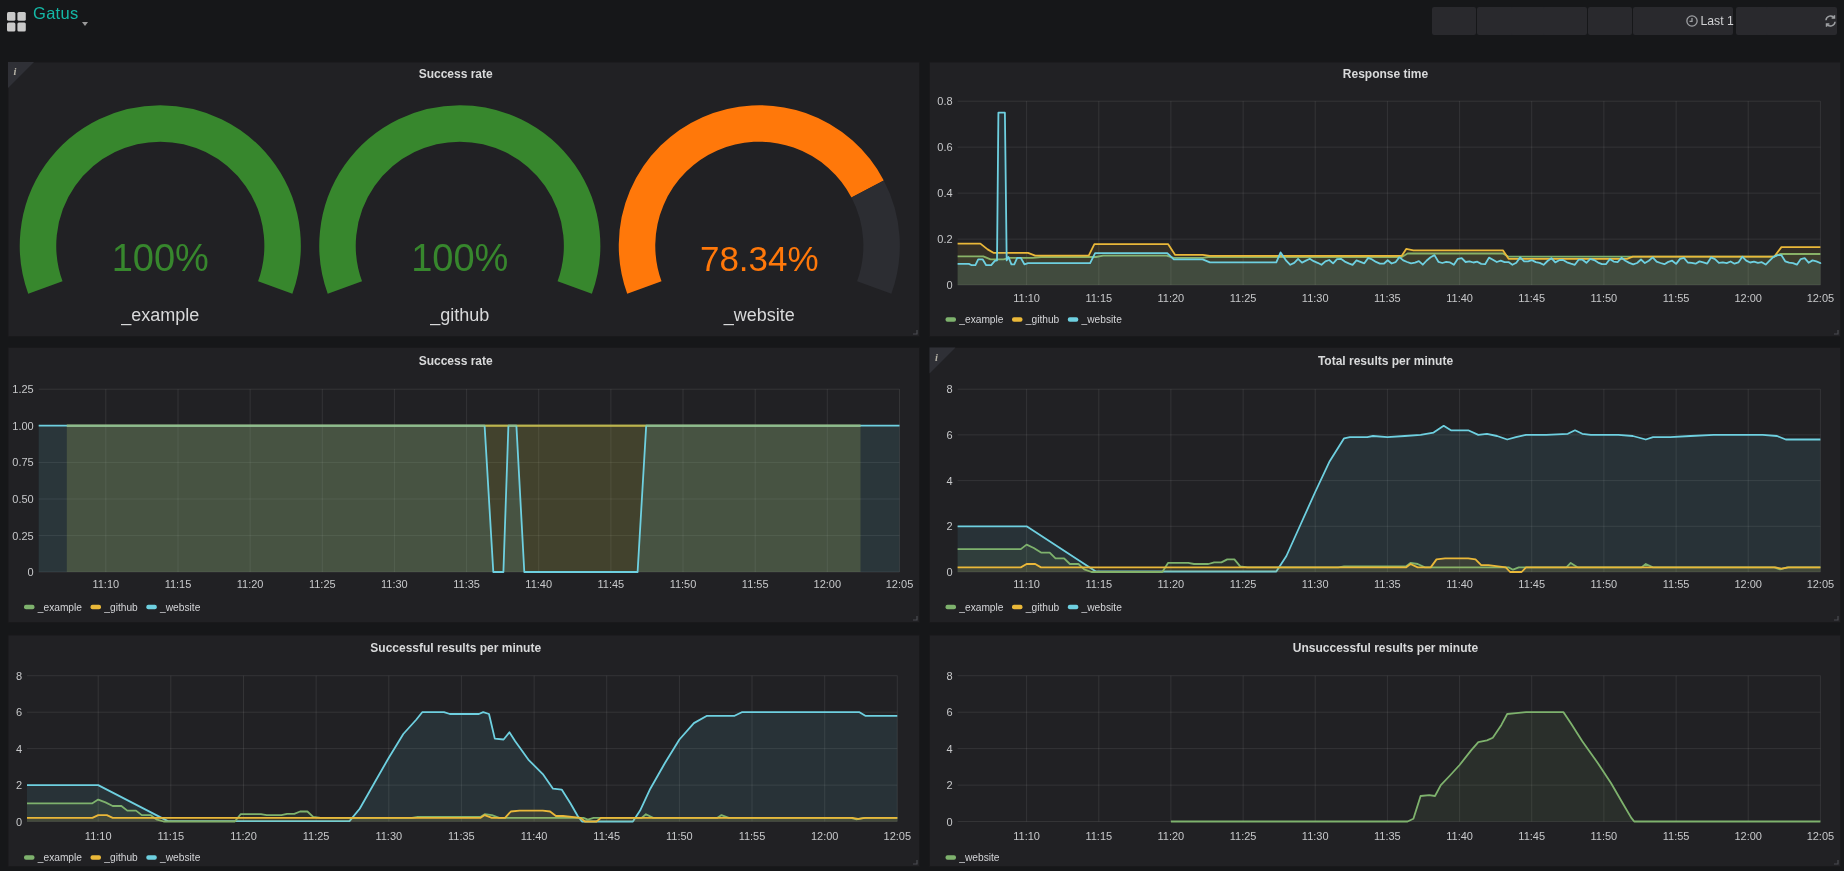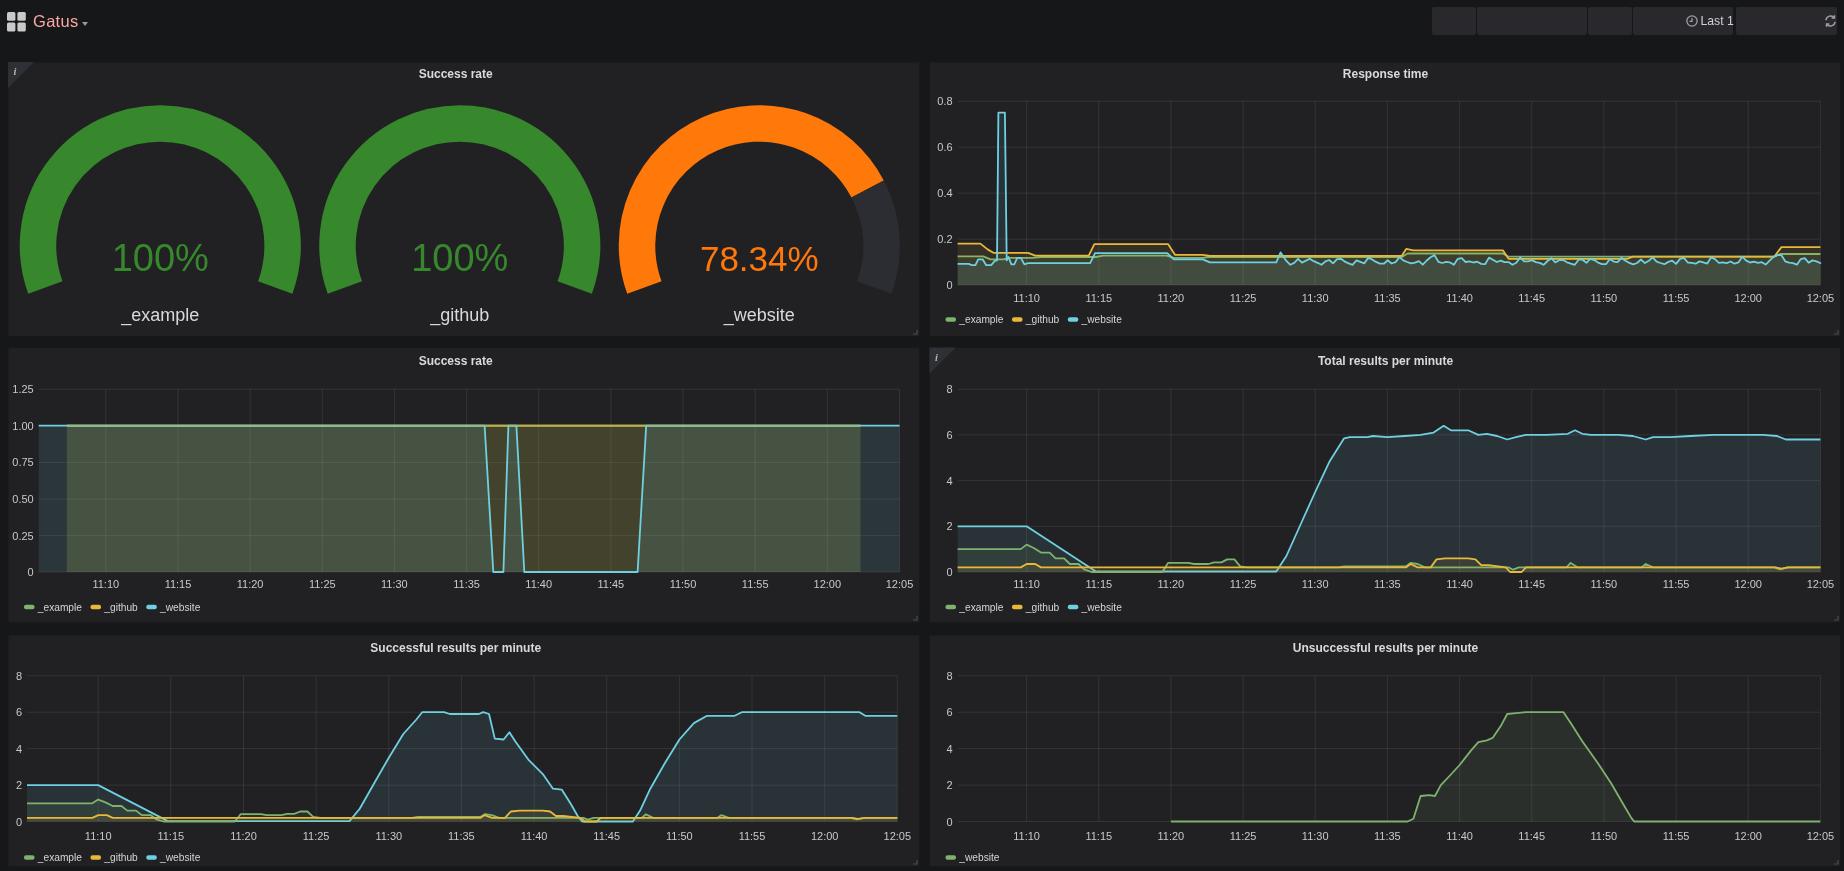--- a/index.html
+++ b/index.html
@@ -1,21 +1,21 @@
 <!DOCTYPE html>
 <html><head><meta charset="utf-8"><title>Gatus - Grafana</title>
 <style>
   * { margin:0; padding:0; box-sizing:border-box; }
   html,body { width:1844px; height:871px; background:#161719; overflow:hidden;
     font-family:"Liberation Sans", sans-serif; }
   #wrap { position:relative; width:1844px; height:871px; }
   #chart { position:absolute; left:0; top:0; }
   #nav { position:absolute; left:0; top:0; width:100%; height:45px; }
   #gridicon { position:absolute; left:7px; top:12px; }
-  #dashtitle { position:absolute; left:33px; top:12px; font-size:16.5px; color:#fca5a5; letter-spacing:0.3px; }
+  #dashtitle { position:absolute; left:33px; top:4px; font-size:16.5px; color:#14b8a6; letter-spacing:0.3px; }
   #titlecaret { position:absolute; left:81.5px; top:21.5px; width:0; height:0;
      border-left:3.6px solid transparent; border-right:3.6px solid transparent; border-top:4.4px solid #9a9a9a; }
   .btn { position:absolute; top:7px; height:28px; background:#29292d; border-radius:2px;
      display:flex; align-items:center; justify-content:center;padding-left:44px; }
   .btxt { color:#d0d1d3; font-size:12.2px; white-space:nowrap; }
   .caret { width:0; height:0; border-left:3.7px solid transparent; border-right:3.7px solid transparent;
      border-top:4.4px solid #8f9094; margin-left:6px; }
   .vline { width:1px; height:28px; background:#1c1d21; margin:0 9px 0 9px; }
 </style></head>
 <body>

